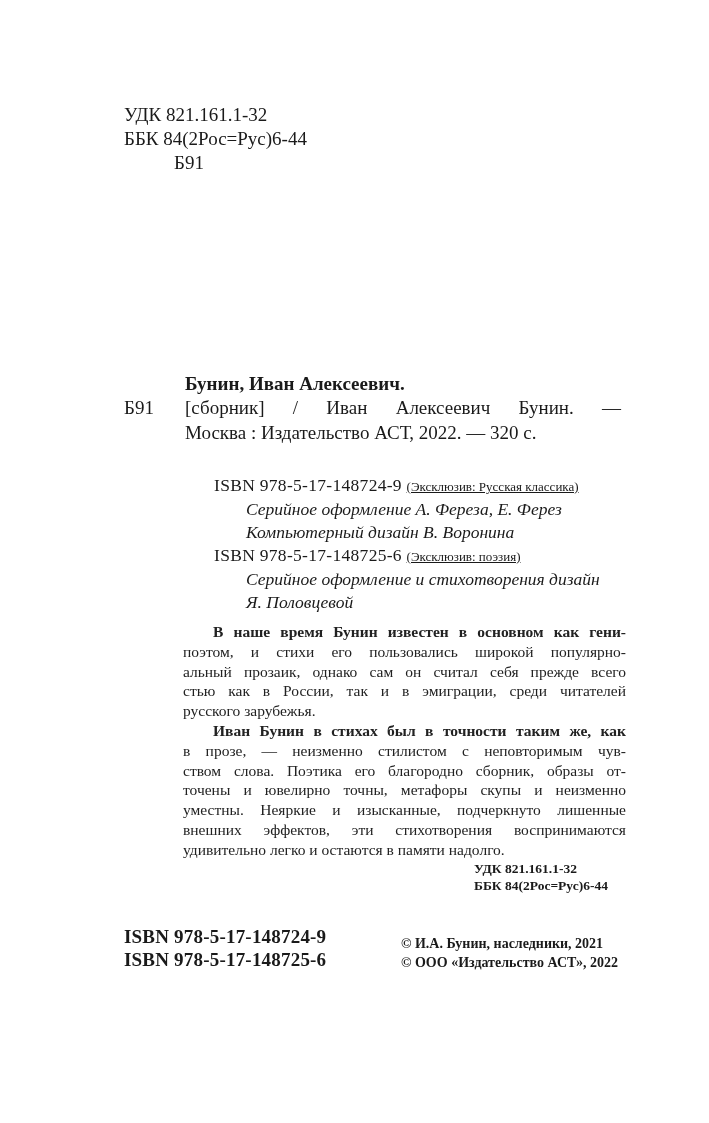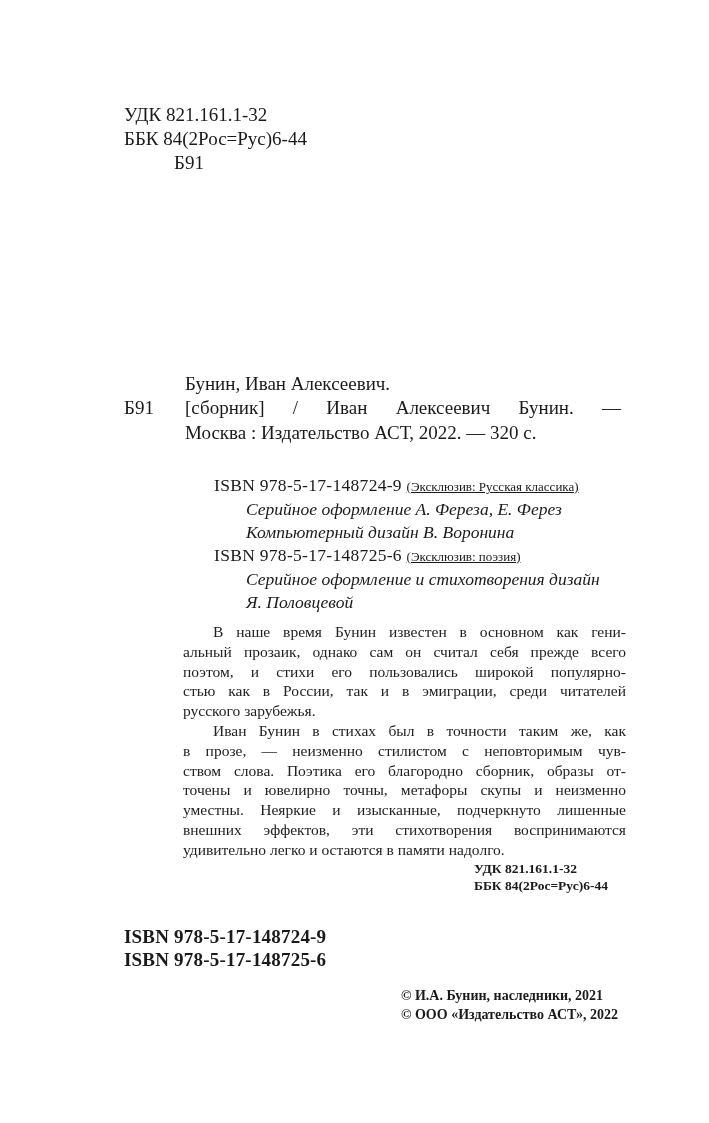--- a/index.html
+++ b/index.html
@@ -3,43 +3,43 @@
 <meta charset="utf-8">
 <style>
   html, body { margin: 0; padding: 0; background: #ffffff; }
   body { width: 709px; height: 1123px; position: relative; overflow: hidden;
          font-family: "Liberation Serif", "DejaVu Serif", serif; color: #1a1a1a; }
   .abs { position: absolute; white-space: nowrap; }
   .top-codes { left: 124px; top: 103px; font-size: 19px; line-height: 24px; }
   .top-codes div { white-space: nowrap; }
   .indent-b91 { padding-left: 50px; }
 
-  .author { left: 185px; top: 372px; font-size: 19px; font-weight: normal; line-height: 24px; }
+  .author { left: 185px; top: 372px; font-size: 19px; font-weight: bold; line-height: 24px; }
   .b91-side { left: 124px; top: 396px; font-size: 19px; line-height: 24px; }
   .entry { left: 185px; top: 396px; width: 436px; font-size: 19px; line-height: 24.5px; }
   .entry .line { display: block; text-align: justify; text-align-last: justify; white-space: nowrap; }
   .entry .line.first { text-indent: 30px; }
   .entry .line.last { text-align-last: left; }
 
   .isbn-block { left: 214px; width: 412px; font-size: 17.5px; line-height: 23px; }
   .isbn-block .isbn-line { white-space: nowrap; letter-spacing: 0.3px; }
   .isbn-block .note { font-size: 13px; letter-spacing: 0; text-decoration: underline; }
   .isbn-block .credit { font-style: italic; white-space: nowrap; margin-left: 32px; }
   .isbn1 { top: 474px; }
   .isbn2 { top: 544px; }
 
   .annotation { left: 183px; top: 622px; width: 443px; font-size: 15.5px; line-height: 19.8px; color: #222; }
   .annotation .line { display: block; text-align: justify; text-align-last: justify; white-space: nowrap; }
-  .annotation .line.indent { text-indent: 30px; }
+  .annotation .line.indent { text-indent: 30px; font-weight: bold; }
   .annotation .line.last { text-align-last: left; }
 
   .bottom-codes { left: 474px; top: 860px; font-size: 13.5px; font-weight: bold; line-height: 17px; }
 
   .isbn-bottom { left: 124px; top: 925px; font-size: 19px; font-weight: bold; line-height: 23px; letter-spacing: 0.2px; }
-  .copyright { left: 401px; top: 986px; font-size: 14px; font-weight: bold; line-height: 19px; }
+  .copyright { left: 401px; top: 934px; font-size: 14px; font-weight: bold; line-height: 19px; }
 </style>
 </head>
 <body>
 
 <div class="abs top-codes">
   <div>УДК 821.161.1-32</div>
   <div>ББК 84(2Рос=Рус)6-44</div>
   <div class="indent-b91">Б91</div>
 </div>
 
@@ -63,22 +63,22 @@
   <div class="isbn-line">
     <span>ISBN 978-5-17-148725-6</span>
     <span class="note">(Эксклюзив: поэзия)</span>
   </div>
   <div class="credit">Серийное оформление и стихотворения дизайн</div>
   <div class="credit">Я. Половцевой</div>
 </div>
 
 <div class="abs annotation">
   <span class="line indent">В наше время Бунин известен в основном как гени-</span>
+  <span class="line">поэтом, и стихи его пользовались широкой популярно-</span>
   <span class="line">альный прозаик, однако сам он считал себя прежде всего</span>
-  <span class="line">поэтом, и стихи его пользовались широкой популярно-</span>
   <span class="line">стью как в России, так и в эмиграции, среди читателей</span>
   <span class="line last">русского зарубежья.</span>
   <span class="line indent">Иван Бунин в стихах был в точности таким же, как</span>
   <span class="line">в прозе, — неизменно стилистом с неповторимым чув-</span>
   <span class="line">ством слова. Поэтика его благородно сборник, образы от-</span>
   <span class="line">точены и ювелирно точны, метафоры скупы и неизменно</span>
   <span class="line">уместны. Неяркие и изысканные, подчеркнуто лишенные</span>
   <span class="line">внешних эффектов, эти стихотворения воспринимаются</span>
   <span class="line last">удивительно легко и остаются в памяти надолго.</span>
 </div>

